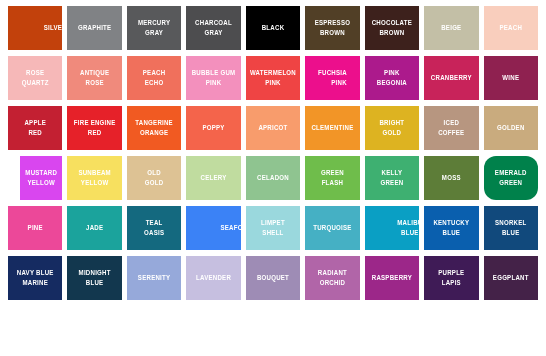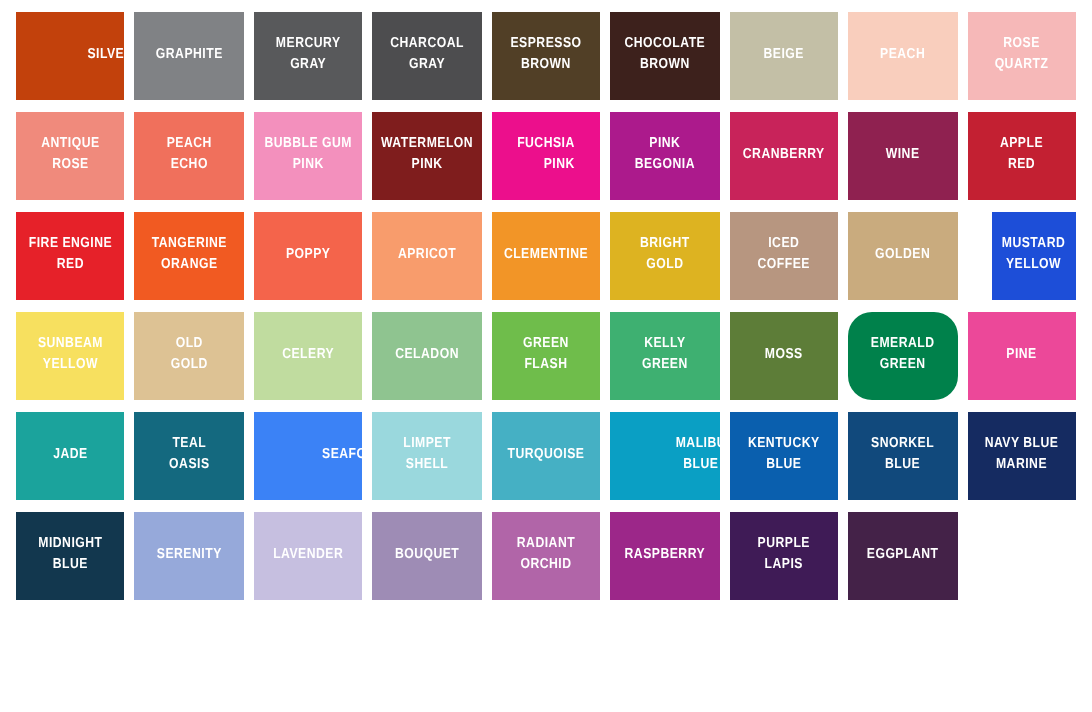--- a/index.html
+++ b/index.html
@@ -58,20 +58,23 @@
       <span class="swatch-label" style="color: rgb(255, 255, 255);">GRAPHITE</span>
     </div>
     <div class="swatch" style="background: rgb(88, 89, 91);">
       <span class="swatch-label" style="color: rgb(255, 255, 255);">MERCURY
 GRAY</span>
     </div>
     <div class="swatch" style="background: rgb(77, 77, 79);">
       <span class="swatch-label" style="color: rgb(255, 255, 255);">CHARCOAL
 GRAY</span>
     </div>
+    <div class="swatch" style="background: rgb(0, 0, 0);">
+      <span class="swatch-label" style="color: rgb(255, 255, 255);">BLACK</span>
+    </div>
     <div class="swatch" style="background: rgb(81, 63, 38);">
       <span class="swatch-label" style="color: rgb(255, 255, 255);">ESPRESSO
 BROWN</span>
     </div>
     <div class="swatch" style="background: rgb(61, 33, 28);">
       <span class="swatch-label" style="color: rgb(255, 255, 255);">CHOCOLATE
 BROWN</span>
     </div>
     <div class="swatch" style="background: rgb(195, 191, 166);">
       <span class="swatch-label" style="color: rgb(255, 255, 255);">BEIGE</span>
@@ -88,21 +91,21 @@
 ROSE</span>
     </div>
     <div class="swatch" style="background: rgb(240, 112, 92);">
       <span class="swatch-label" style="color: rgb(255, 255, 255);">PEACH
 ECHO</span>
     </div>
     <div class="swatch" style="background: rgb(243, 144, 189);">
       <span class="swatch-label" style="color: rgb(255, 255, 255);">BUBBLE GUM
 PINK</span>
     </div>
-    <div class="swatch" style="background: #7f1d1d; justify-content: center;">
+    <div class="swatch" style="background: #ef4444; justify-content: center;">
       <span class="swatch-label" style="color: rgb(255, 255, 255);">WATERMELON
 PINK</span>
     </div>
     <div class="swatch" style="background: rgb(236, 15, 140); text-align: right;">
       <span class="swatch-label" style="color: rgb(255, 255, 255);">FUCHSIA
 PINK</span>
     </div>
     <div class="swatch" style="background: rgb(172, 26, 140);">
       <span class="swatch-label" style="color: rgb(255, 255, 255);">PINK
 BEGONIA</span>
@@ -138,21 +141,21 @@
       <span class="swatch-label" style="color: rgb(255, 255, 255);">BRIGHT
 GOLD</span>
     </div>
     <div class="swatch" style="background: rgb(183, 150, 128);">
       <span class="swatch-label" style="color: rgb(255, 255, 255);">ICED
 COFFEE</span>
     </div>
     <div class="swatch" style="background: rgb(201, 171, 126);">
       <span class="swatch-label" style="color: rgb(255, 255, 255);">GOLDEN</span>
     </div>
-    <div class="swatch" style="background: #1d4ed8; margin-left: 12px;">
+    <div class="swatch" style="background: #d946ef; margin-left: 12px;">
       <span class="swatch-label" style="color: rgb(255, 255, 255);">MUSTARD
 YELLOW</span>
     </div>
     <div class="swatch" style="background: rgb(247, 224, 95);">
       <span class="swatch-label" style="color: rgb(255, 255, 255);">SUNBEAM
 YELLOW</span>
     </div>
     <div class="swatch" style="background: rgb(221, 194, 148);">
       <span class="swatch-label" style="color: rgb(255, 255, 255);">OLD
 GOLD</span>

